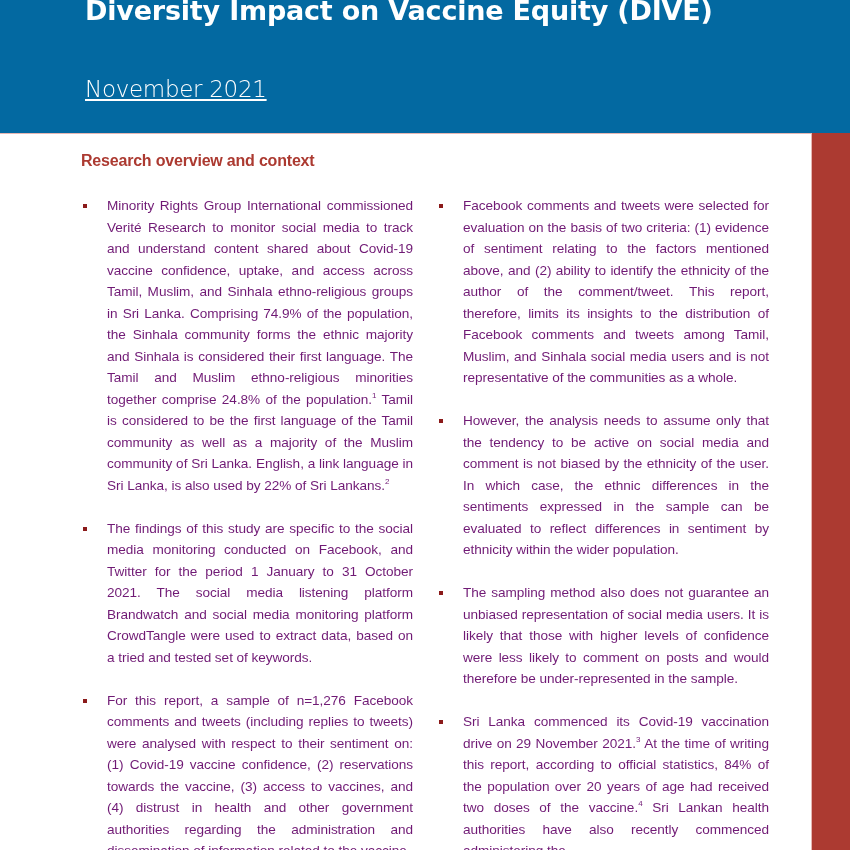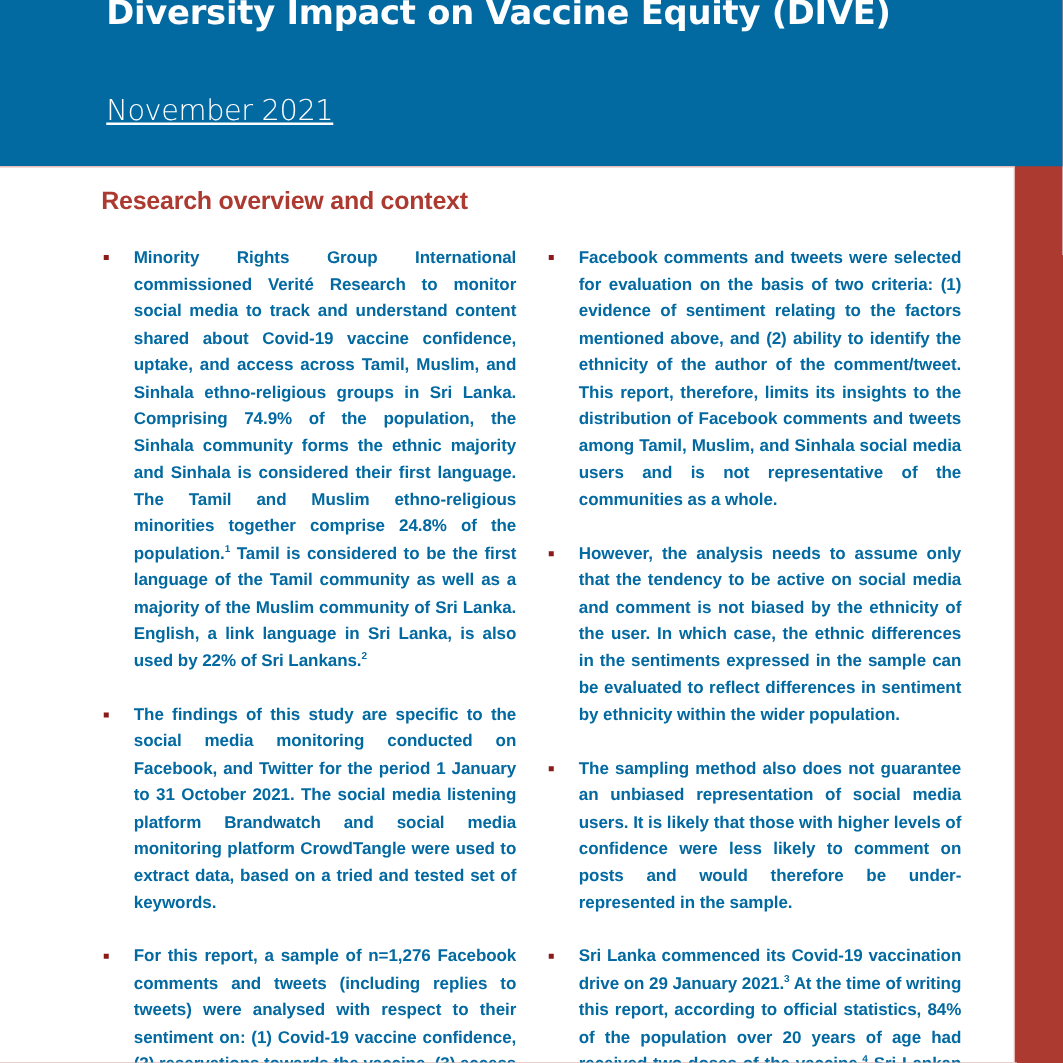--- a/index.html
+++ b/index.html
@@ -58,41 +58,40 @@
       border-top: 1px solid #e6b7b3;
       box-sizing: border-box;
       overflow: hidden;
     }
     .section-heading {
       position: absolute;
       left: 81px;
       top: 16px;
       margin: 0;
       color: #AC3A31;
-      font-size: 20px;
+      font-size: 16px;
       font-weight: bold;
       line-height: 22px;
       letter-spacing: -0.2px;
     }
     .col {
       position: absolute;
       top: 61px;
       width: 306px;
     }
     .col-left { left: 107px; }
     .col-right { left: 463px; }
     .item {
       position: relative;
       margin: 0 0 21.5px 0;
-      color: #0369a1;
+      color: #701a75;
       font-size: 13.6px;
       line-height: 21.5px;
       text-align: justify;
       letter-spacing: -0.05px;
-      font-weight: bold;
     }
     .bullet {
       position: absolute;
       left: -24px;
       top: 9px;
       width: 4px;
       height: 4px;
       background: #8B1A1A;
     }
     sup {
@@ -135,16 +134,16 @@
     <p class="item">
       <span class="bullet"></span>
       <span>However, the analysis needs to assume only that the tendency to be active on social media and comment is not biased by the ethnicity of the user. In which case, the ethnic differences in the sentiments expressed in the sample can be evaluated to reflect differences in sentiment by ethnicity within the wider population.</span>
     </p>
     <p class="item">
       <span class="bullet"></span>
       <span>The sampling method also does not guarantee an unbiased representation of social media users. It is likely that those with higher levels of confidence were less likely to comment on posts and would therefore be under-represented in the sample.</span>
     </p>
     <p class="item">
       <span class="bullet"></span>
-      <span>Sri Lanka commenced its Covid-19 vaccination drive on 29 January 2021.</span><sup>3</sup><span>  At the time of writing this report, according to official statistics, 84% of the population over 20 years of age had received two doses of the vaccine.</span><sup>4</sup><span> Sri Lankan health authorities have also recently commenced administering the</span>
+      <span>Sri Lanka commenced its Covid-19 vaccination drive on 29 November 2021.</span><sup>3</sup><span>  At the time of writing this report, according to official statistics, 84% of the population over 20 years of age had received two doses of the vaccine.</span><sup>4</sup><span> Sri Lankan health authorities have also recently commenced administering the</span>
     </p>
   </div>
 </div>
 
 </body></html>

